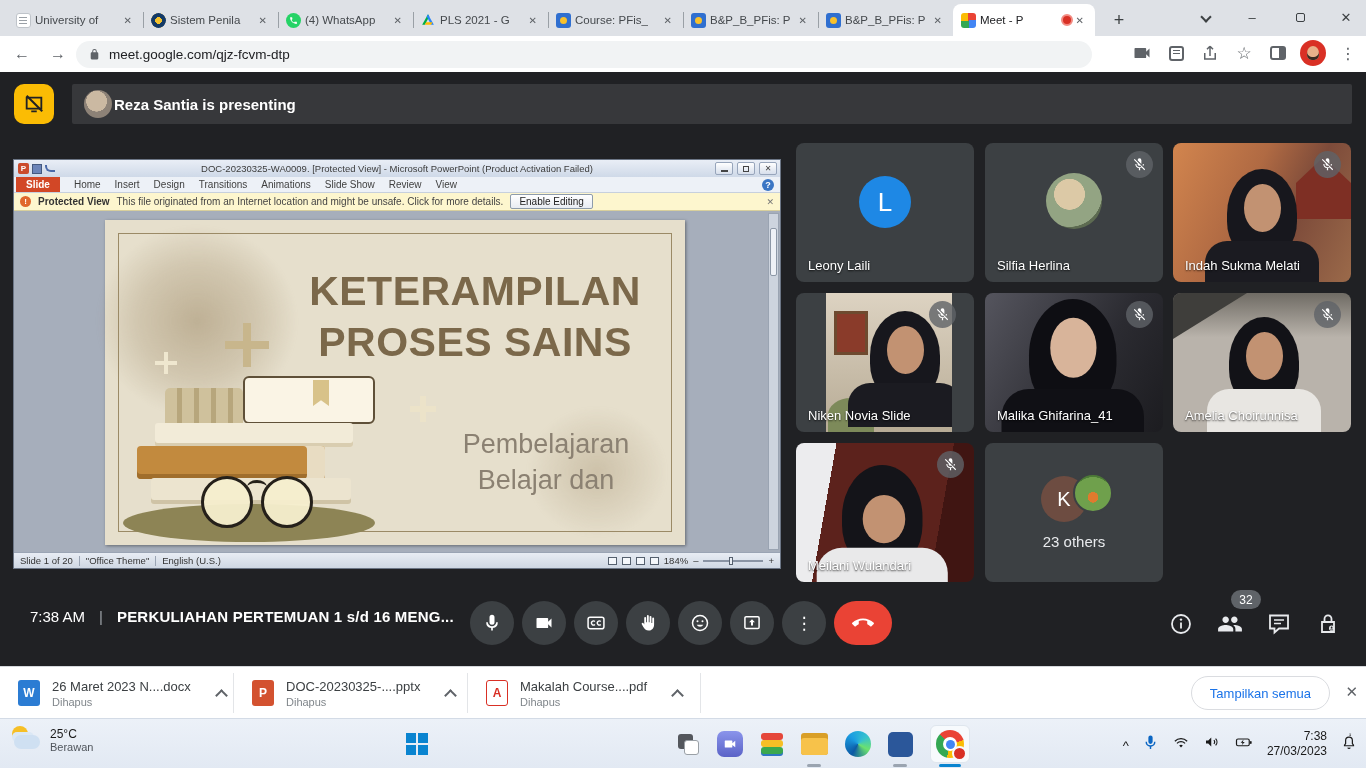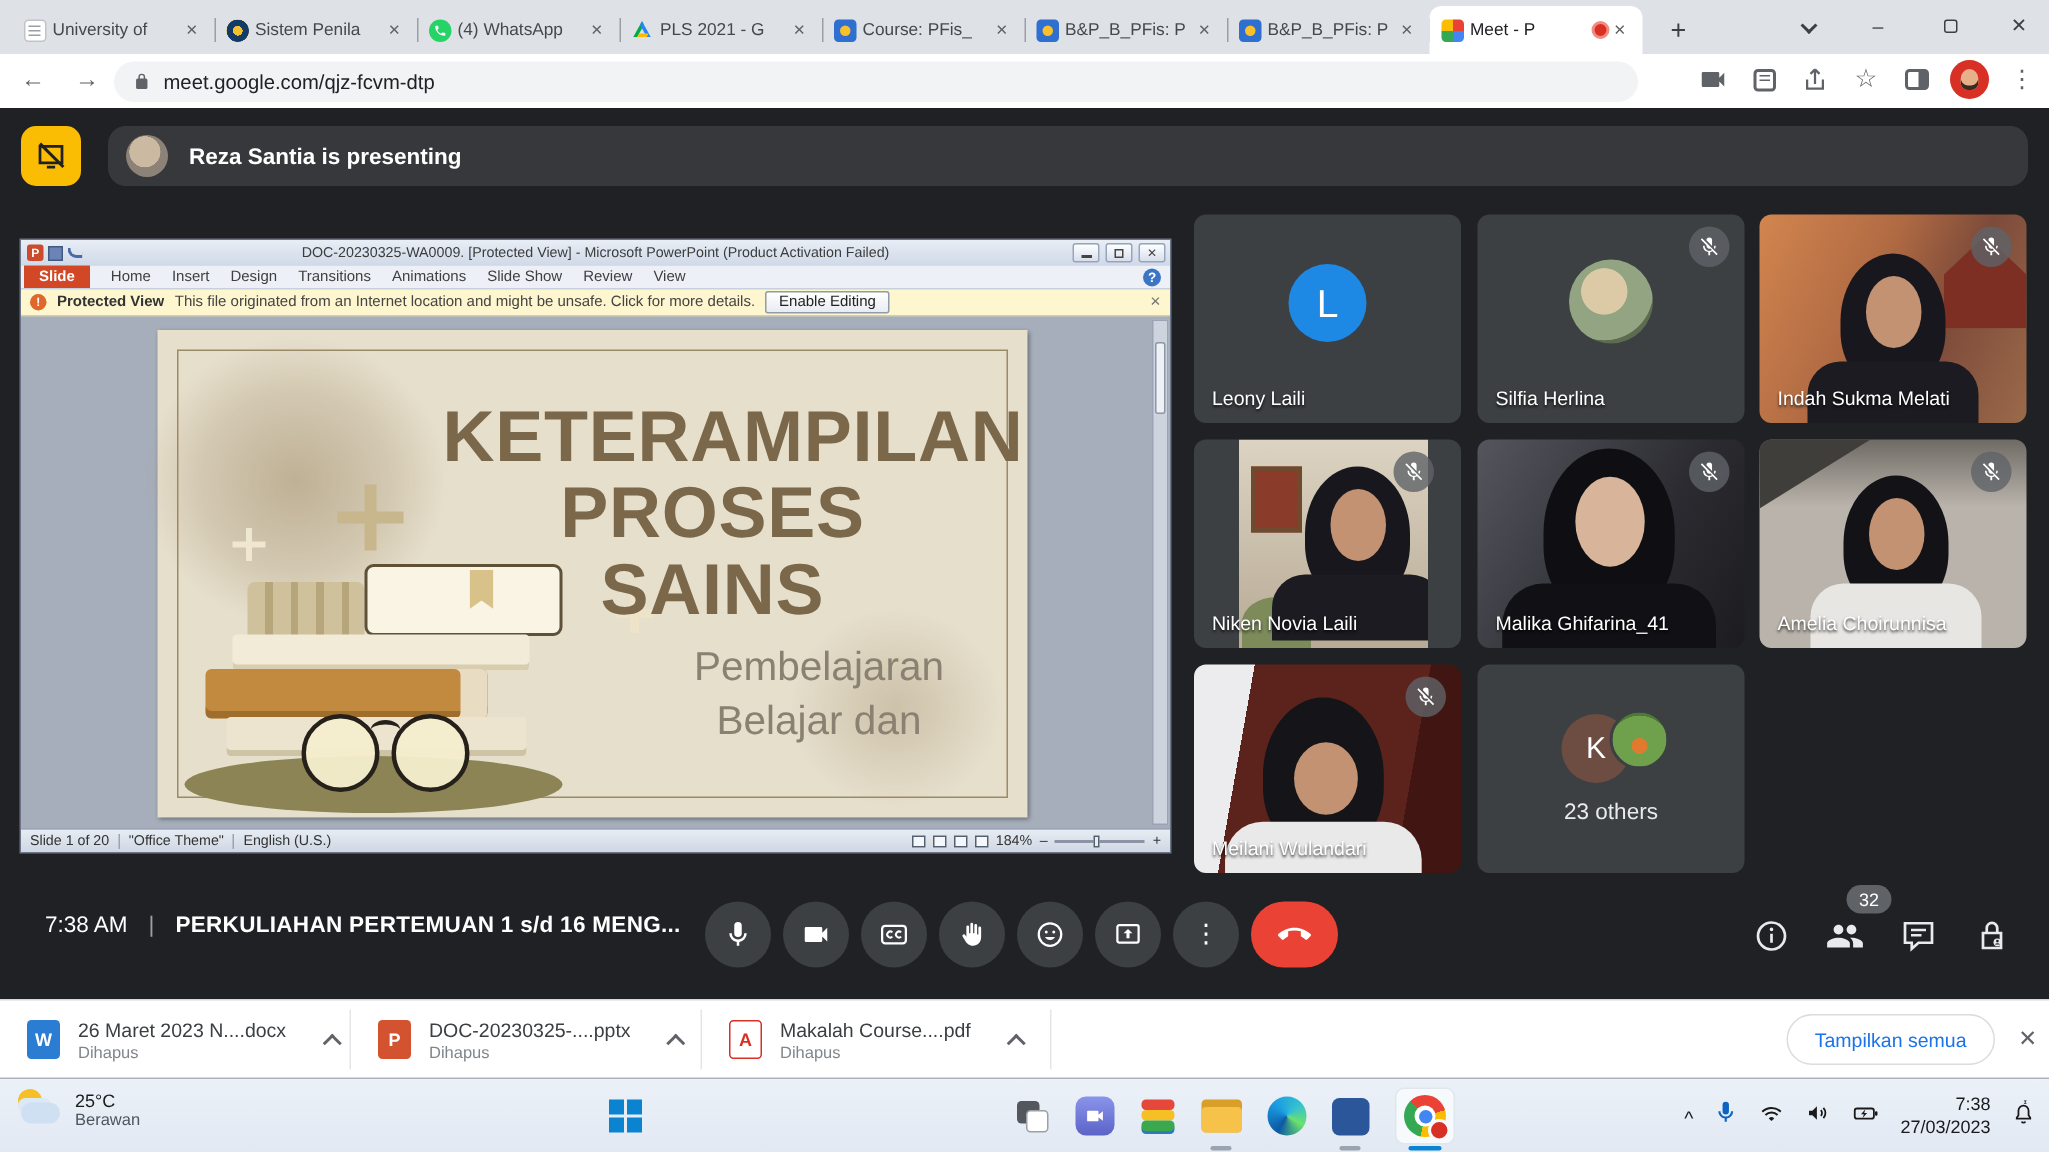--- a/index.html
+++ b/index.html
@@ -38,21 +38,21 @@
   .avatar-chip{width:26px;height:26px;border-radius:50%;background:#d93025;position:relative;overflow:hidden}
   .avatar-chip::after{content:"";position:absolute;left:7px;top:6px;width:12px;height:14px;border-radius:50% 50% 40% 40%;background:#e8b08a;box-shadow:0 -3px 0 #3a2a22 inset}
   .sidepanel-ic{width:16px;height:14px;border:2px solid #5f6368;border-radius:3px;position:relative}
   .sidepanel-ic::after{content:"";position:absolute;right:0;top:0;width:5px;height:10px;background:#5f6368}
   .translate-ic{width:15px;height:15px;border:2px solid #5f6368;border-radius:3px;position:relative}
   .translate-ic::after{content:"";position:absolute;left:2px;top:2px;width:7px;height:1.6px;background:#5f6368;box-shadow:0 3px 0 #5f6368}
 
   
   .meet{position:absolute;left:0;top:72px;width:1366px;height:594px;background:#202124}
   .banner-ic{position:absolute;left:14px;top:12px;width:40px;height:40px;border-radius:10px;background:#fbbc04;display:flex;align-items:center;justify-content:center}
-  .banner-pill{position:absolute;left:72px;top:12px;width:1280px;height:40px;border-radius:12px;background:#37383b;display:flex;align-items:center;padding:0 12px;gap:14px}
+  .banner-pill{position:absolute;left:72px;top:12px;width:1280px;height:40px;border-radius:2px;background:#37383b;display:flex;align-items:center;padding:0 12px;gap:2px}
   .banner-av{width:28px;height:28px;border-radius:50%;background:radial-gradient(circle at 45% 40%,#cbb9a2 0 45%,#8d8277 46%)}
   .banner-txt{color:#fff;font-size:15px;font-weight:700}
 
   
   .ppt{position:absolute;left:14px;top:88px;width:766px;height:408px;background:#aeb6c2;box-shadow:0 0 0 1px #6c7686}
   .ppt-titlebar{position:absolute;left:0;top:0;width:100%;height:17px;background:linear-gradient(#e9eef6,#cfd9e8);display:flex;align-items:center;padding:0 4px;gap:3px}
   .ppt-title{position:absolute;left:0;width:100%;text-align:center;font-size:9.5px;color:#3c3c3c}
   .qa-ppt{width:11px;height:11px;background:#cb4b2c;border-radius:2px;color:#fff;font-size:8px;font-weight:700;display:flex;align-items:center;justify-content:center;z-index:2}
   .qa-save{width:10px;height:10px;background:#6b84b8;border:1px solid #44597f;z-index:2}
   .qa-undo{width:10px;height:7px;border-bottom:2px solid #4a69a8;border-left:2px solid #4a69a8;border-radius:0 0 0 6px;z-index:2}
@@ -80,21 +80,21 @@
   .st-slider{width:60px;height:2px;background:#8a94a4;position:relative}
   .st-knob{position:absolute;left:26px;top:-3px;width:4px;height:8px;background:#e8edf4;border:1px solid #55606e}
 
   
   .slide{position:absolute;left:91px;top:9px;width:580px;height:325px;background:#e6dfcc;box-shadow:1px 1px 3px rgba(0,0,0,.4)}
   .frame{position:absolute;left:13px;top:13px;right:13px;bottom:13px;border:1.5px solid #9b8a66}
   .blob{position:absolute;border-radius:48% 55% 50% 45%;filter:blur(2px)}
   .plusdec{position:absolute}
   .plusdec::before{content:"";position:absolute;left:40%;top:0;width:20%;height:100%;background:currentColor}
   .plusdec::after{content:"";position:absolute;top:40%;left:0;width:100%;height:20%;background:currentColor}
-  .slide-title{position:absolute;left:190px;top:46px;width:360px;text-align:center;font-size:48px;line-height:51px;font-weight:700;color:#7b684a;letter-spacing:.5px}
+  .slide-title{position:absolute;left:190px;top:46px;width:360px;text-align:center;font-size:41px;line-height:51px;font-weight:700;color:#7b684a;letter-spacing:.5px}
   .slide-sub{position:absolute;left:335px;top:206px;width:212px;text-align:center;font-size:27px;line-height:36px;color:#8b8172}
   .shadow-oval{position:absolute;left:18px;top:284px;width:252px;height:38px;border-radius:50%;background:#8d8455}
   .spines{position:absolute;left:60px;top:168px;width:78px;height:44px;border-radius:5px 5px 0 0;background:repeating-linear-gradient(90deg,#cfc19c 0 12px,#b7a67c 12px 17px)}
   .book-top{position:absolute;left:138px;top:156px;width:132px;height:48px;background:#faf4e5;border:2px solid #5f5038;border-radius:6px}
   .bookmark{position:absolute;left:68px;top:2px;width:16px;height:26px;background:#d8c289;clip-path:polygon(0 0,100% 0,100% 100%,50% 78%,0 100%)}
   .book-mid{position:absolute;left:50px;top:203px;width:198px;height:24px;background:#f2ebd8;border-radius:3px;box-shadow:inset 0 -4px 0 #d9cdb0}
   .book-orange{position:absolute;left:32px;top:226px;width:188px;height:33px;background:#c28a3e;border-radius:4px;box-shadow:inset -18px 0 0 #e8dcc2,inset 0 -5px 0 #a06e2c}
   .book-bot{position:absolute;left:46px;top:258px;width:200px;height:26px;background:#ece4cf;border-radius:3px;box-shadow:inset 0 -4px 0 #cfc3a6}
   .lens{position:absolute;width:52px;height:52px;border-radius:50%;border:3px solid #25201a;background:rgba(246,238,205,.95);z-index:3}
   .bridge{position:absolute;left:142px;top:260px;width:20px;height:14px;border-top:3px solid #25201a;border-radius:50% 50% 0 0;z-index:3}
@@ -427,21 +427,21 @@
           <div class="hijab"></div>
             <div class="face"></div>
             <div class="shoulders"></div>
         </div>
       </div>
       <span class="micoff" style="right:18px">
           <svg width="15" height="15" viewBox="0 0 24 24">
             <path fill="#fff" d="M19 11h-1.7c0 .74-.16 1.43-.43 2.05l1.23 1.23c.56-.98.9-2.09.9-3.28zm-4.02.17c0-.06.02-.11.02-.17V5a3 3 0 0 0-6 0v.18l5.98 5.99zM4.27 3 3 4.27l6.01 6.01V11a3 3 0 0 0 4.19 2.75l1.66 1.66A5 5 0 0 1 7 11H5.3a6.7 6.7 0 0 0 5.7 6.62V21h2v-3.38c.91-.13 1.77-.45 2.54-.9L19.73 21 21 19.73 4.27 3z"></path>
           </svg>
         </span>
-      <span class="pname">Niken Novia Laili</span>
+      <span class="pname">Niken Novia Slide</span>
     </div>
     <div class="tile" style="left:985px;top:221px;background:linear-gradient(120deg,#55555e,#2b2b31 60%,#1c1c20)">
       <div class="person" style="left:44px;top:6px;transform:scale(1.25);transform-origin:top center">
         <div class="hijab" style="background:#0e0e13"></div>
           <div class="face" style="background:#d8b49a"></div>
           <div class="shoulders" style="background:#101015"></div>
       </div>
       <span class="micoff">
           <svg width="15" height="15" viewBox="0 0 24 24">
             <path fill="#fff" d="M19 11h-1.7c0 .74-.16 1.43-.43 2.05l1.23 1.23c.56-.98.9-2.09.9-3.28zm-4.02.17c0-.06.02-.11.02-.17V5a3 3 0 0 0-6 0v.18l5.98 5.99zM4.27 3 3 4.27l6.01 6.01V11a3 3 0 0 0 4.19 2.75l1.66 1.66A5 5 0 0 1 7 11H5.3a6.7 6.7 0 0 0 5.7 6.62V21h2v-3.38c.91-.13 1.77-.45 2.54-.9L19.73 21 21 19.73 4.27 3z"></path>

